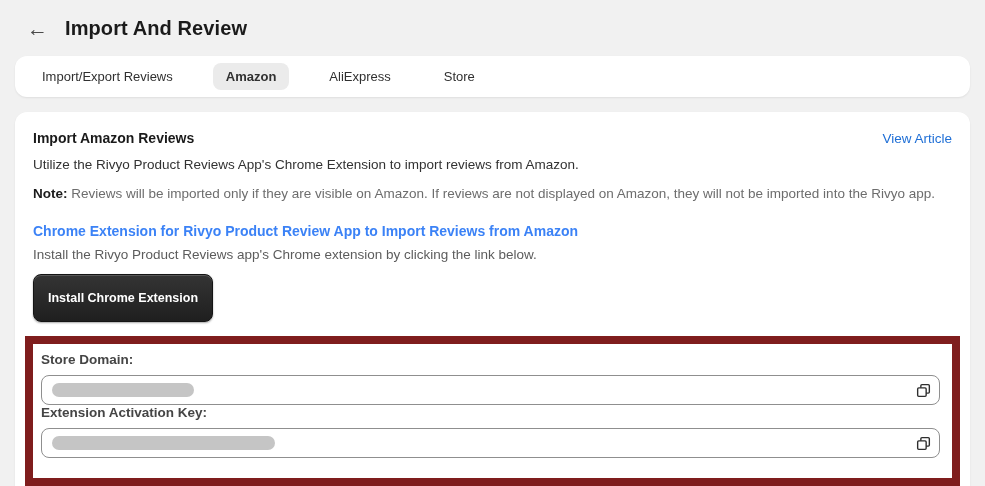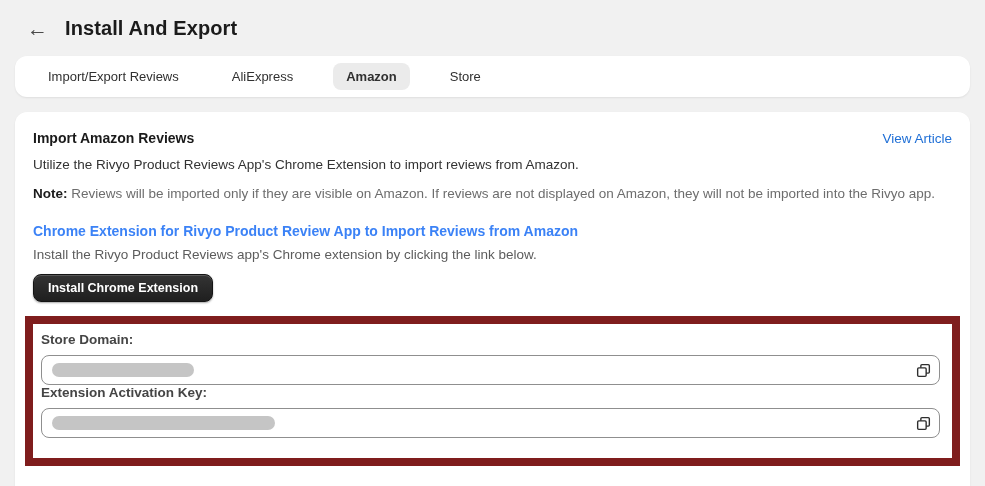--- a/index.html
+++ b/index.html
@@ -23,21 +23,21 @@
     font-size: 20px; font-weight: 700; color: #1b1b1b;
     letter-spacing: .1px;
   }
 
   
   .tabs-card {
     margin: 12px 15px 0 15px; height: 41px;
     background: #ffffff; border-radius: 12px;
     box-shadow: 0 1px 2px rgba(0,0,0,.08);
     display: flex; align-items: center;
-    padding-left: 20px; gap: 27px;
+    padding-left: 14px; gap: 27px;
   }
   .tab {
     font-size: 13px; color: #303030; font-weight: 500;
     padding: 6px 13px; border-radius: 8px; cursor: pointer;
     white-space: nowrap;
   }
   .tab.active { background: #ebebeb; font-weight: 700; }
 
   
   .main-card {
@@ -60,21 +60,21 @@
   .ext-heading { margin-top: 22px; font-size: 14px; font-weight: 700; color: #3b82f6; }
   .ext-text { margin-top: 8px; font-size: 13.5px; color: #5c5c5c; }
   .install-btn {
     margin-top: 12px;
     display: inline-block;
     background: linear-gradient(#343434, #1f1f1f);
     border: 1px solid #141414;
     border-radius: 8px;
     color: #ffffff; font-family: "Liberation Sans", sans-serif;
     font-size: 12.5px; font-weight: 700;
-    padding: 6px 14px; cursor: pointer;
+    padding: 16px 14px; cursor: pointer;
     box-shadow: inset 0 1px 0 rgba(255,255,255,.18), 0 1px 2px rgba(0,0,0,.35);
   }
 
   
   .highlight-box {
     margin: 14px -8px 0 -8px;
     height: 150px;
     border: 8px solid #7f1d1d;
     padding: 8px 12px 0 8px;
   }
@@ -101,27 +101,27 @@
     background: transparent; border: none; cursor: pointer;
     display: flex; align-items: center; justify-content: center;
     border-radius: 6px;
   }
 </style>
 </head>
 <body>
 
 <div class="header">
   <span class="back-icon">←</span>
-  <span class="page-title">Install And Export</span>
+  <span class="page-title">Import And Review</span>
 </div>
 
 <div class="tabs-card">
   <div class="tab">Import/Export Reviews</div>
+  <div class="tab active">Amazon</div>
   <div class="tab">AliExpress</div>
-  <div class="tab active">Amazon</div>
   <div class="tab">Store</div>
 </div>
 
 <div class="main-card">
   <div class="panel-header">
     <span class="panel-title">Import Amazon Reviews</span>
     <a class="view-article">View Article</a>
   </div>
 
   <p class="intro">Utilize the Rivyo Product Reviews App's Chrome Extension to import reviews from Amazon.</p>

